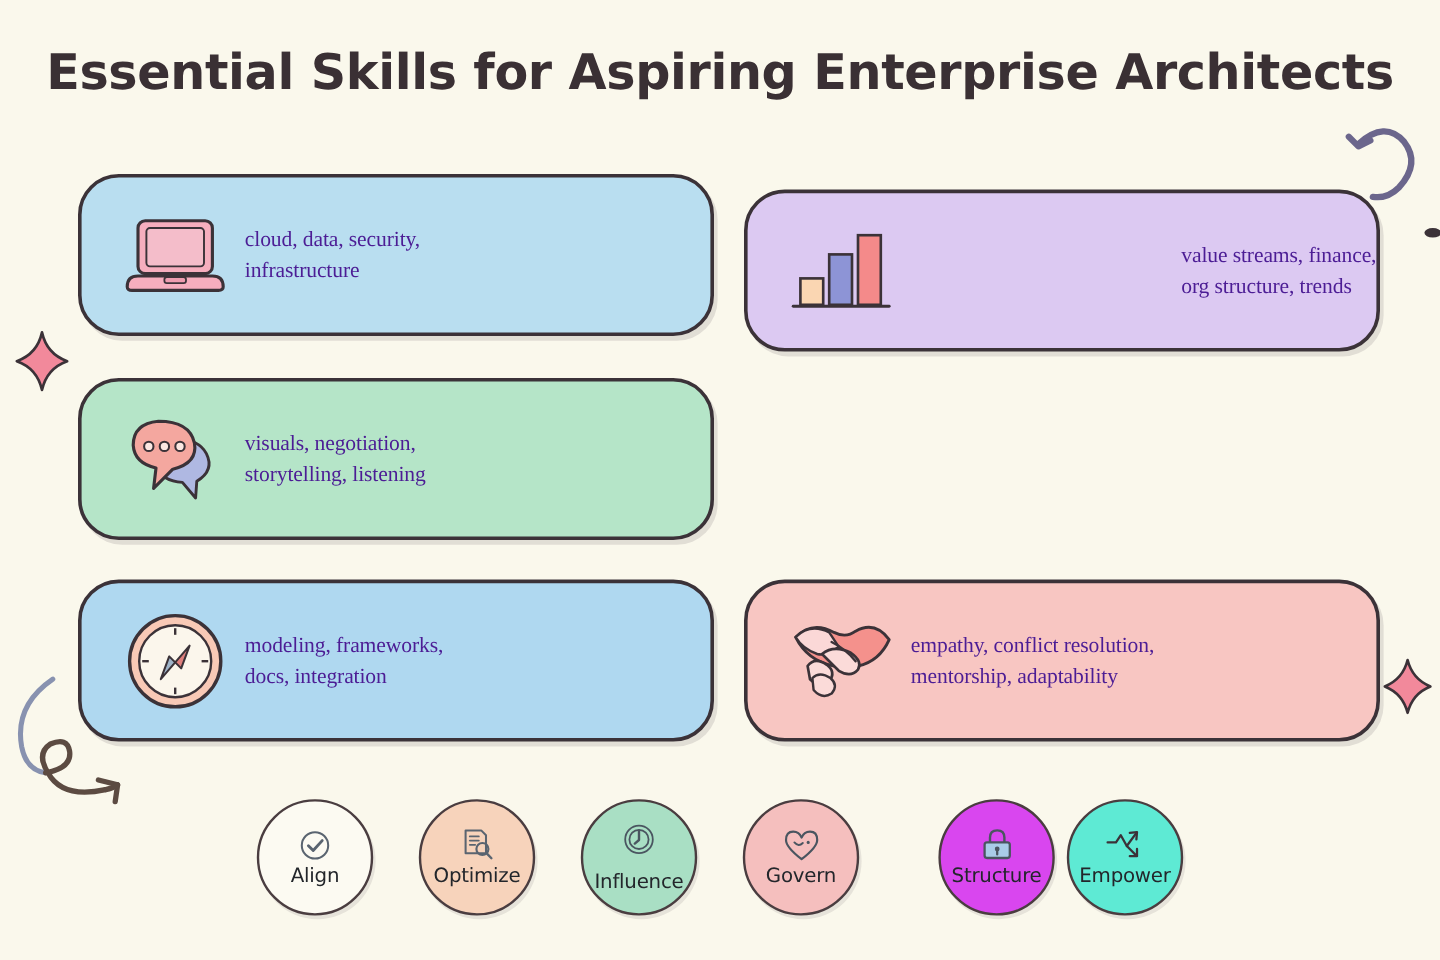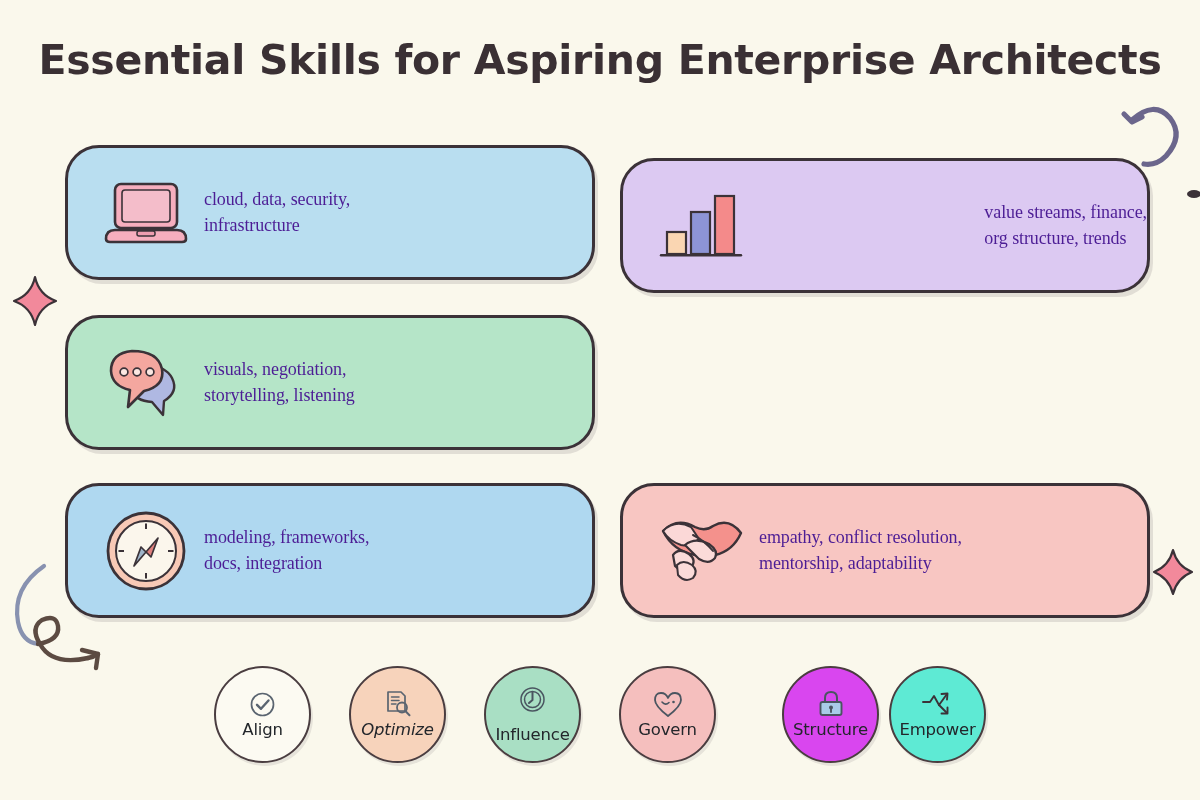--- a/index.html
+++ b/index.html
@@ -85,21 +85,21 @@
     width:97px; height:97px;
     border:2.5px solid #4A3D40;
     border-radius:50%;
     display:flex;
     flex-direction:column;
     align-items:center;
     justify-content:center;
     box-shadow:2px 3px 0 rgba(60,50,58,0.10);
   }
   .badge.b0 { left:0;   background:#FCFAF2; }
-  .badge.b1 { left:135px; background:#F7D3BB;font-style:italic; }
+  .badge.b1 { left:135px; background:#F7D3BB; }
   .badge.b2 { left:270px; background:#A9DFC4;gap:10px; }
   .badge.b3 { left:405px; background:#F5BFBE; }
   .badge.b4 { left:568px; background:#d946ef; }
   .badge.b5 { left:675px; background:#5eead4; }
 
   .badge-icon {
     height:28px;
     display:flex; align-items:center; justify-content:center;
     margin-bottom:2px;
   }

